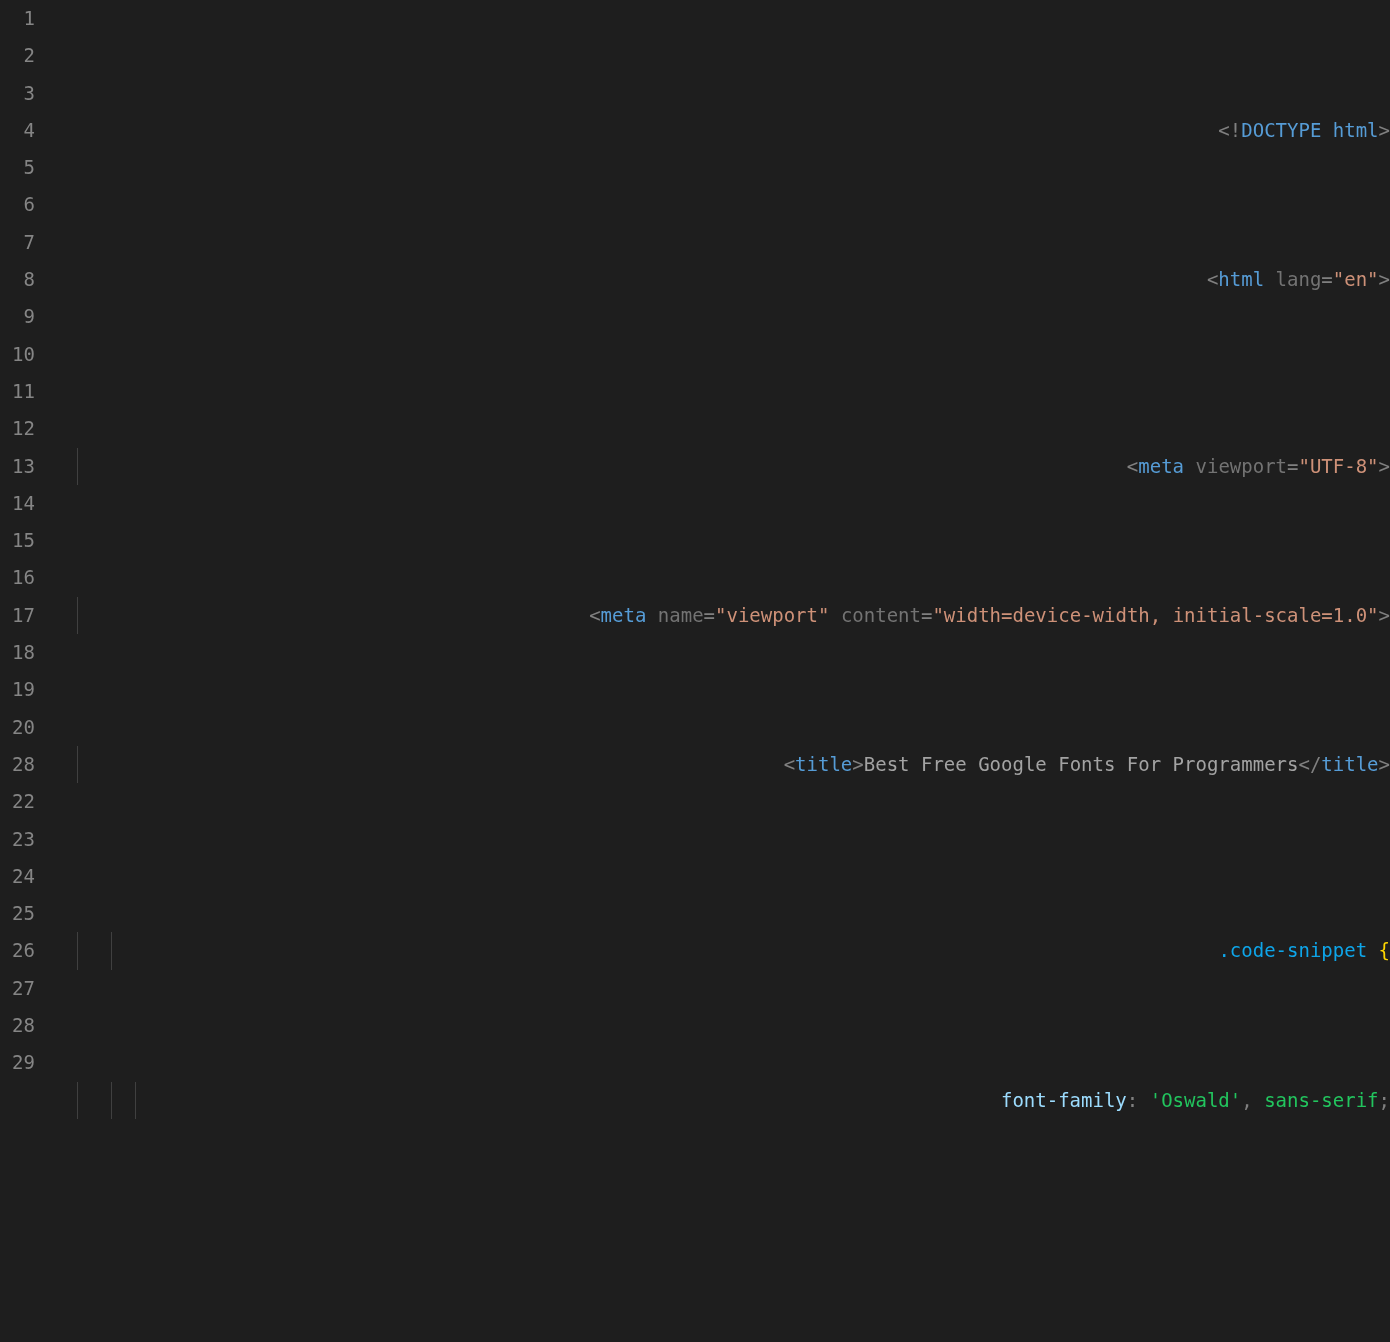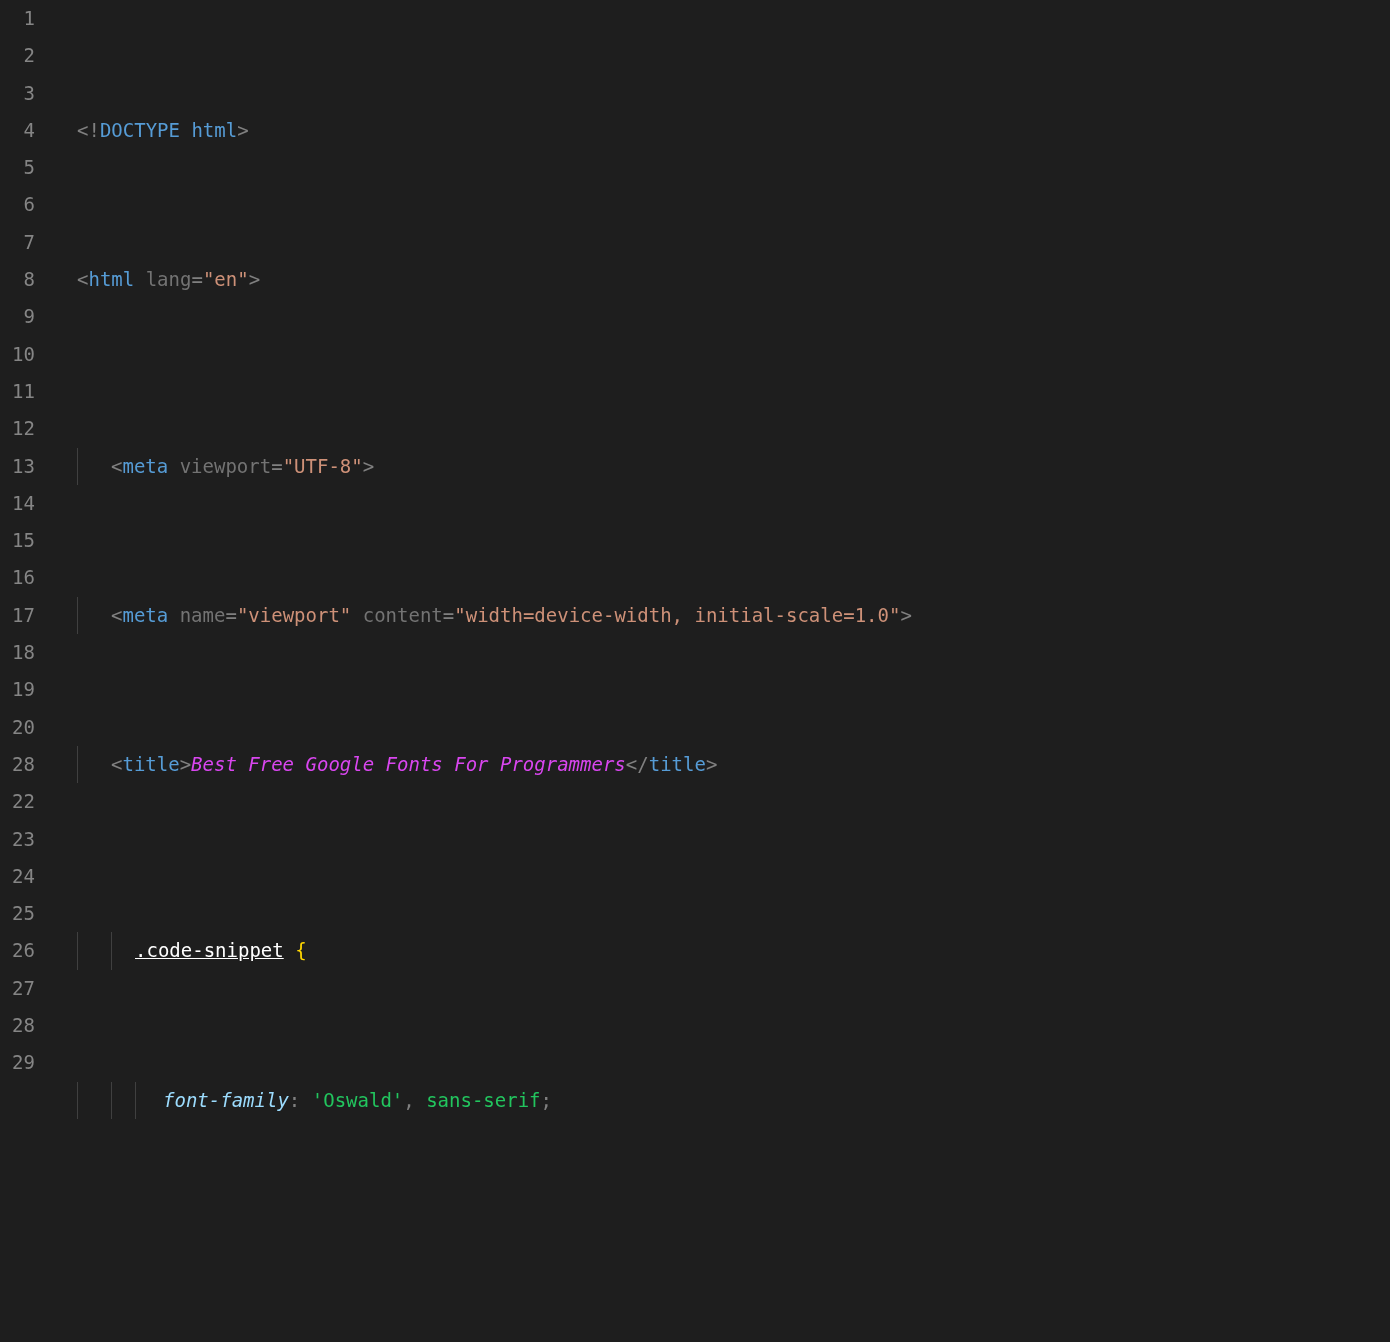--- a/index.html
+++ b/index.html
@@ -30,36 +30,37 @@
   }
   .code {
     flex: 1;
     white-space: pre;
     position: relative;
   }
   .code-line {
     height: 37.3px;
     line-height: 37.3px;
     position: relative;
+    text-align: right;
   }
   .indent-guide {
     position: absolute;
     width: 1px;
     background: #404040;
     top: 0;
     bottom: 0;
   }
   .punct { color: #808080; }
   .tag { color: #569cd6; }
   .attr-name { color: #737373; }
   .attr-value { color: #ce9178; }
-  .text { color: #d946ef; font-style: italic; }
+  .text { color: #a3a3a3; }
   .doctype-kw { color: #569cd6; }
-  .selector { color: #ffffff; text-decoration: underline; }
-  .css-prop { color: #9cdcfe; font-style: italic; }
+  .selector { color: #0ea5e9; }
+  .css-prop { color: #9cdcfe; }
   .css-val { color: #22c55e; }
   .brace-y { color: #ffd700; }
   .indent-spacer {
     display: inline-block;
   }
 </style>
 </head>
 <body>
 
 <div class="gutter">

